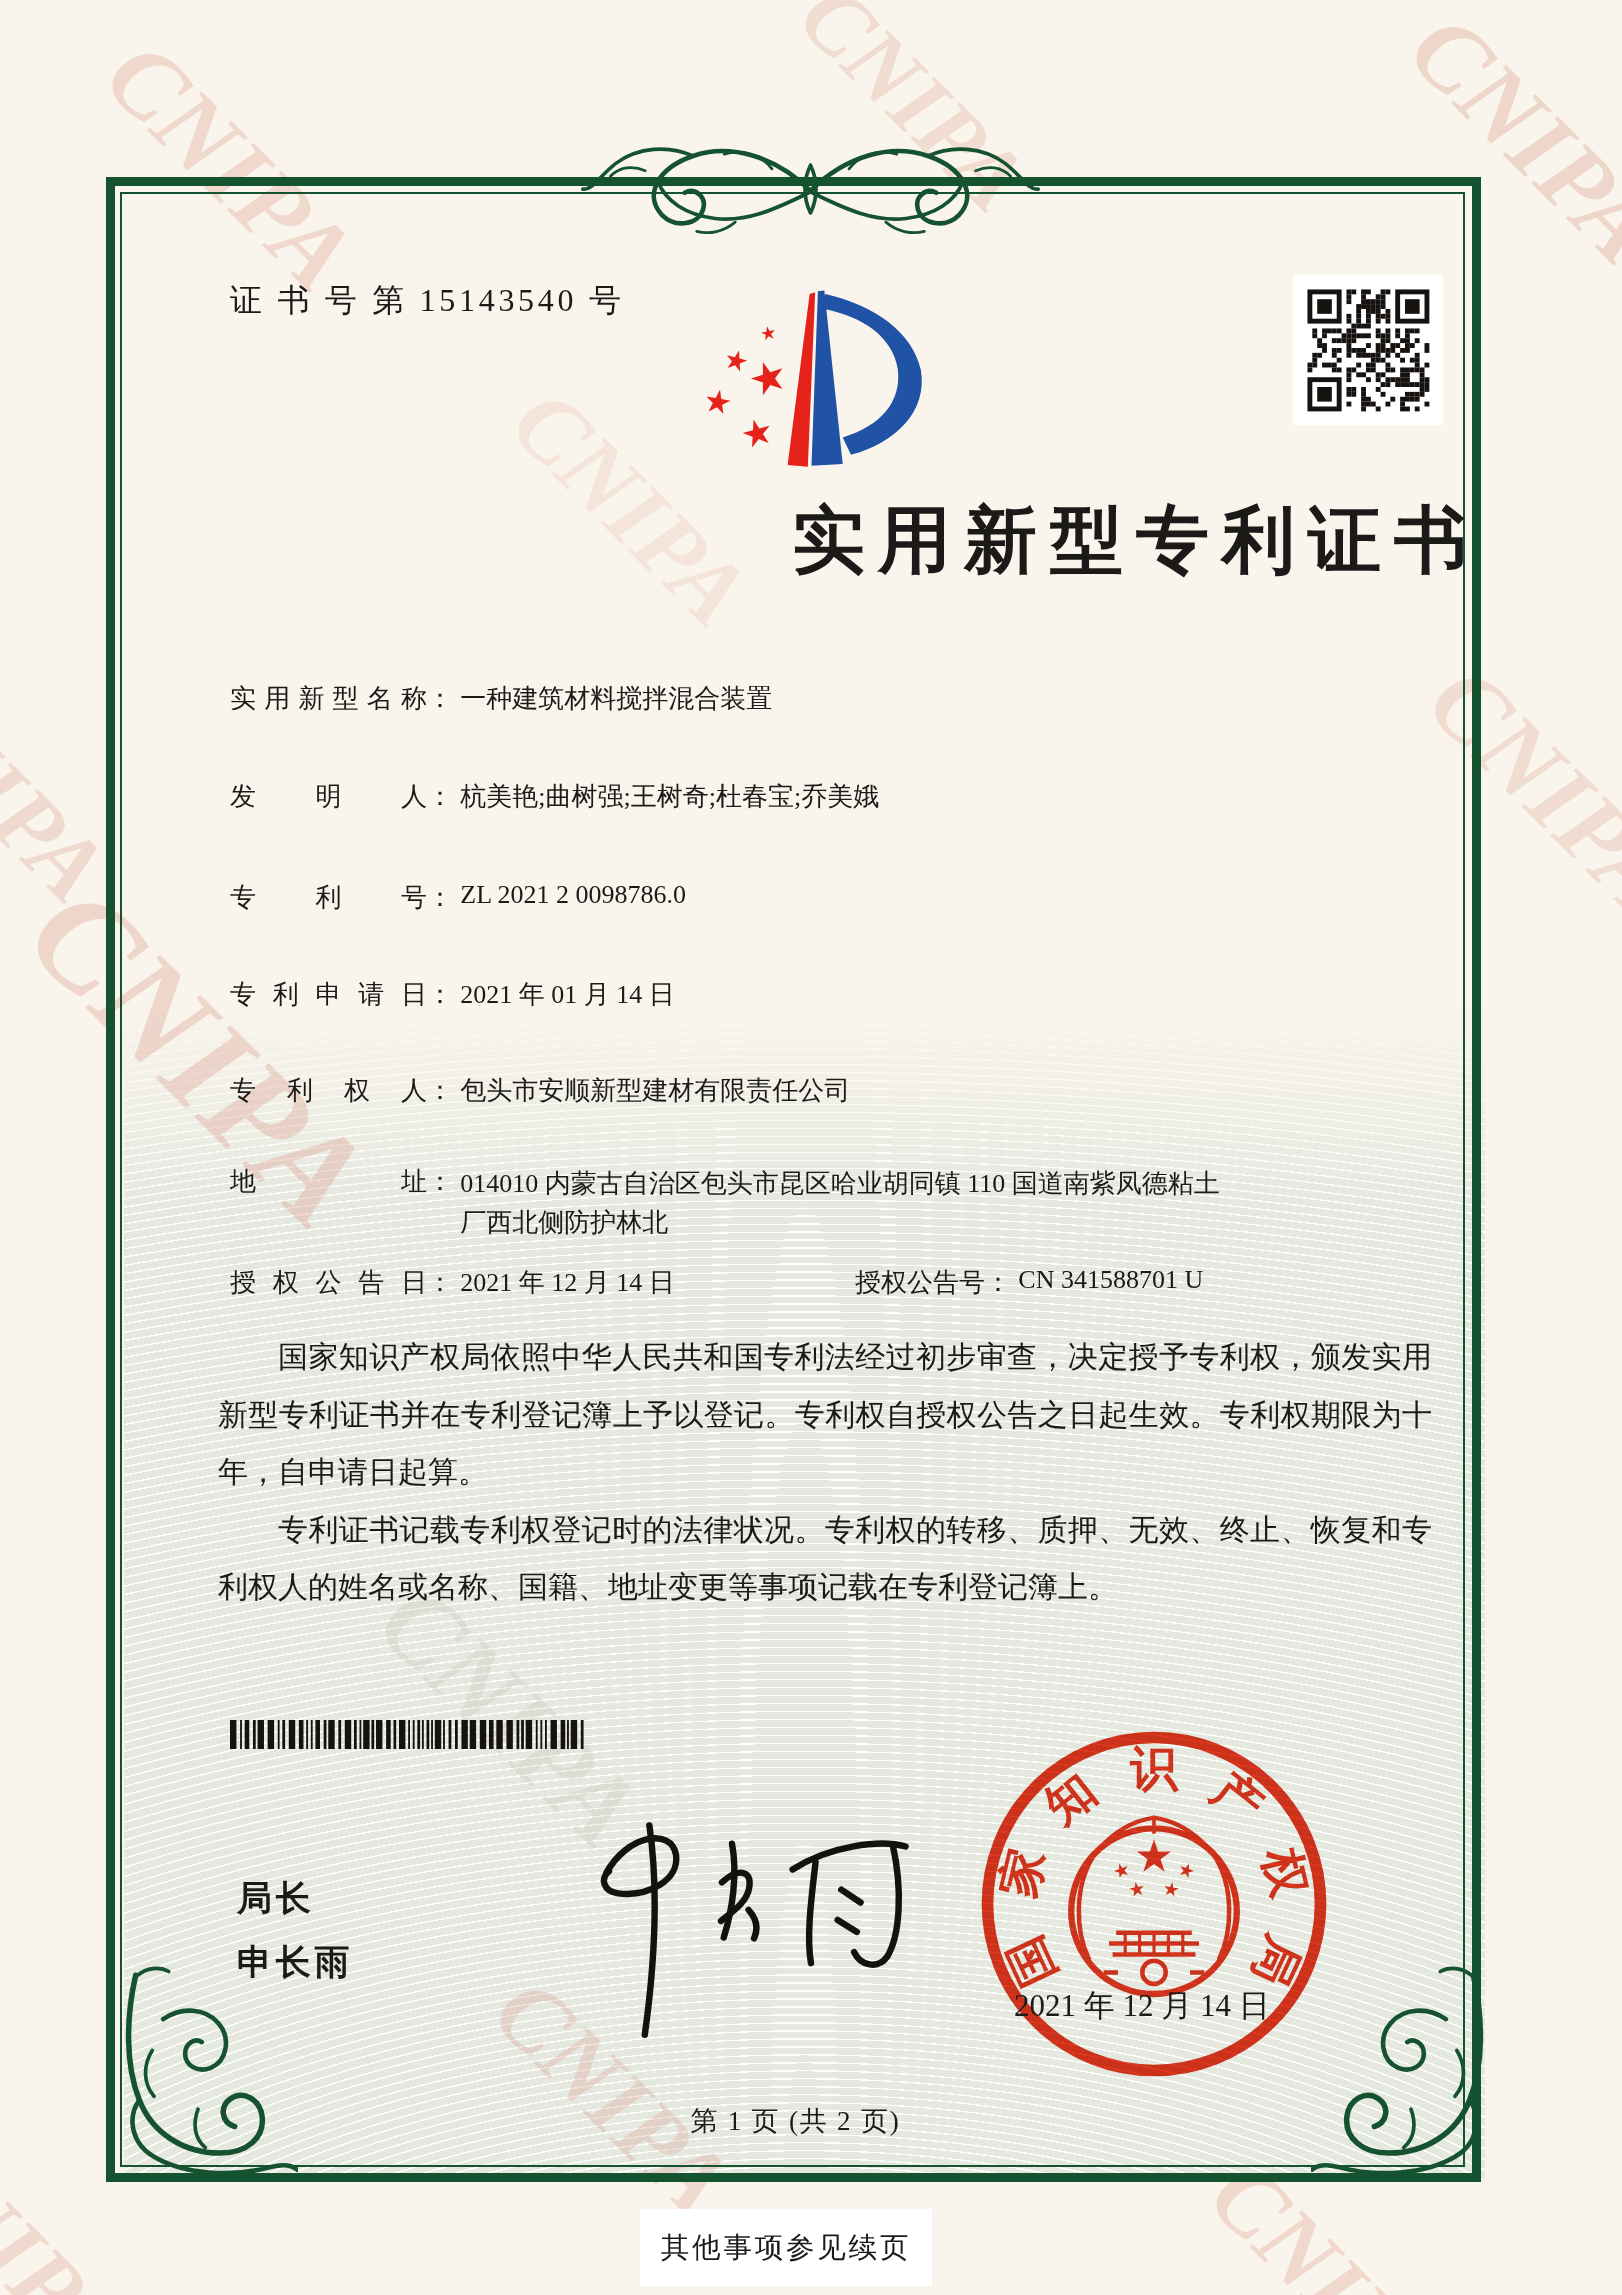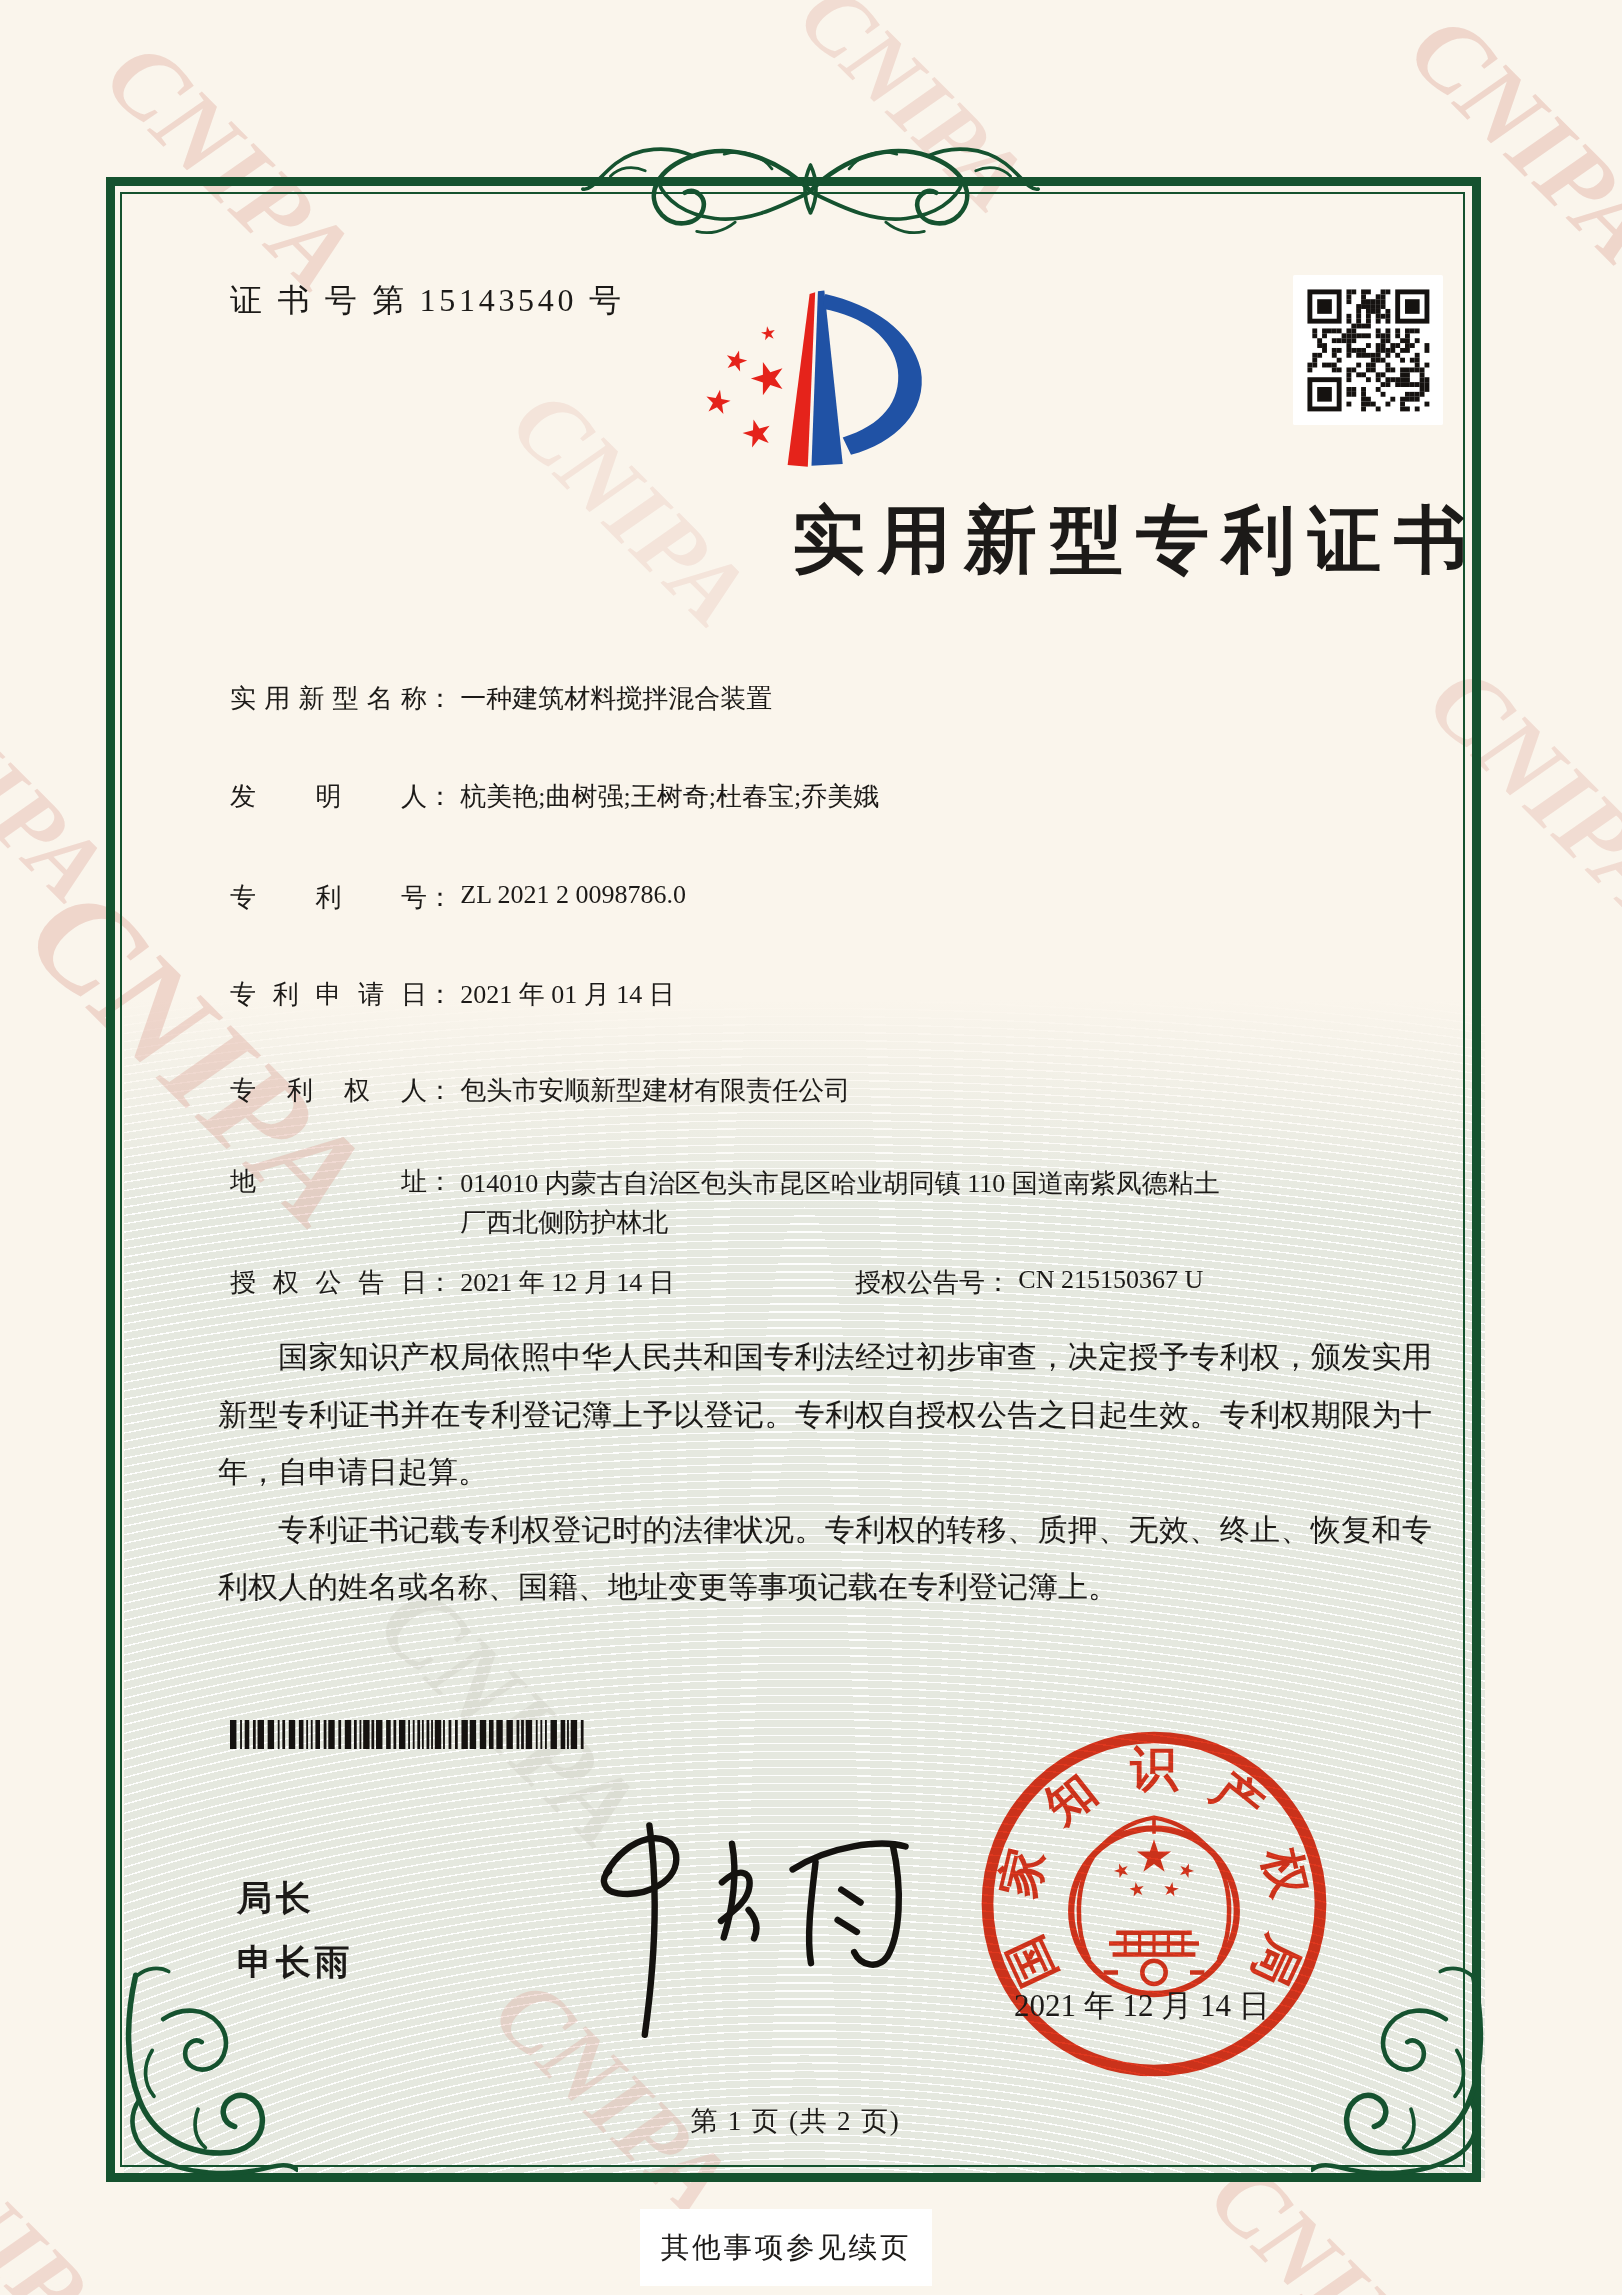--- a/index.html
+++ b/index.html
@@ -376,21 +376,21 @@
     <span class="flabel">专利申请日</span><span class="colon">：</span><span class="fval">2021 年 01 月 14 日</span>
   </div>
   <div class="row" style="top:1073px">
     <span class="flabel">专利权人</span><span class="colon">：</span><span class="fval">包头市安顺新型建材有限责任公司</span>
   </div>
   <div class="row" style="top:1164px">
     <span class="flabel">地址</span><span class="colon">：</span><span class="fval wrap">014010  内蒙古自治区包头市昆区哈业胡同镇 110 国道南紫凤德粘土厂西北侧防护林北</span>
   </div>
   <div class="row" style="top:1265px">
     <span class="flabel">授权公告日</span><span class="colon">：</span><span class="fval">2021 年 12 月 14 日</span>
-    <span class="grant2"><span>授权公告号</span><span>：</span><span class="fval">CN 215150367 U</span></span>
+    <span class="grant2"><span>授权公告号</span><span>：</span><span class="fval">CN 341588701 U</span></span>
   </div>
 
   <div class="body-text">
     <p>国家知识产权局依照中华人民共和国专利法经过初步审查，决定授予专利权，颁发实用新型专利证书并在专利登记簿上予以登记。专利权自授权公告之日起生效。专利权期限为十年，自申请日起算。</p>
     <p>专利证书记载专利权登记时的法律状况。专利权的转移、质押、无效、终止、恢复和专利权人的姓名或名称、国籍、地址变更等事项记载在专利登记簿上。</p>
   </div>
 
   <svg class="barcode" id="barcode-svg" viewBox="0 0 392 32" preserveAspectRatio="none">
       <rect x="0" y="0" width="7" height="32" fill="#151210"></rect>
       <rect x="11" y="0" width="2" height="32" fill="#151210"></rect>

